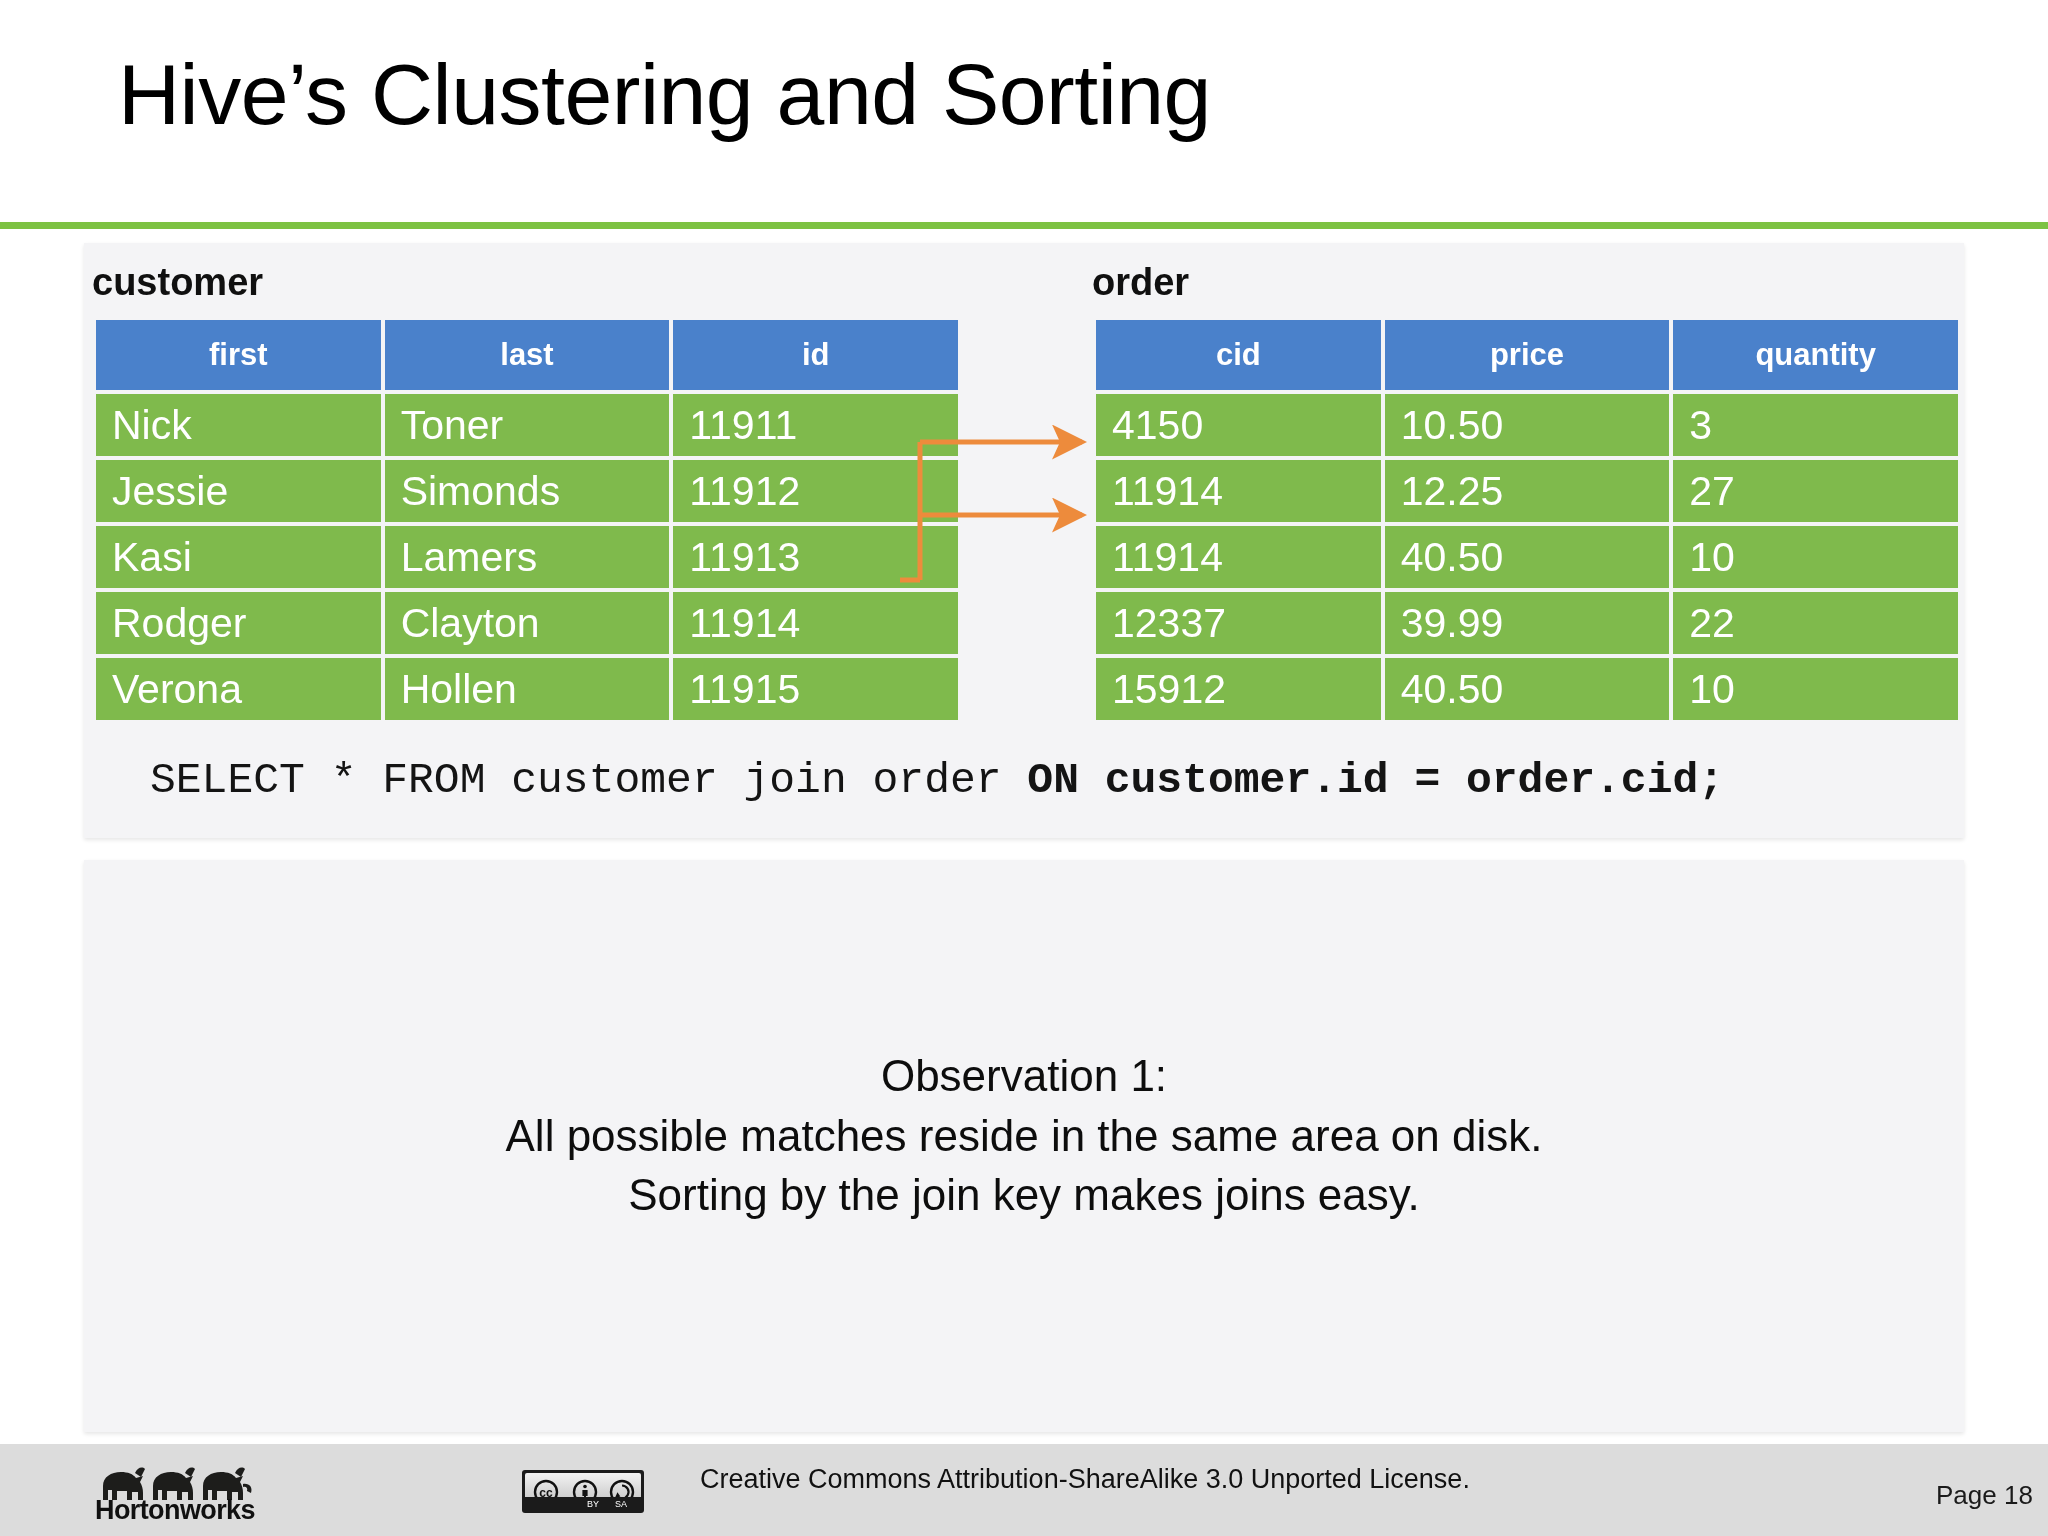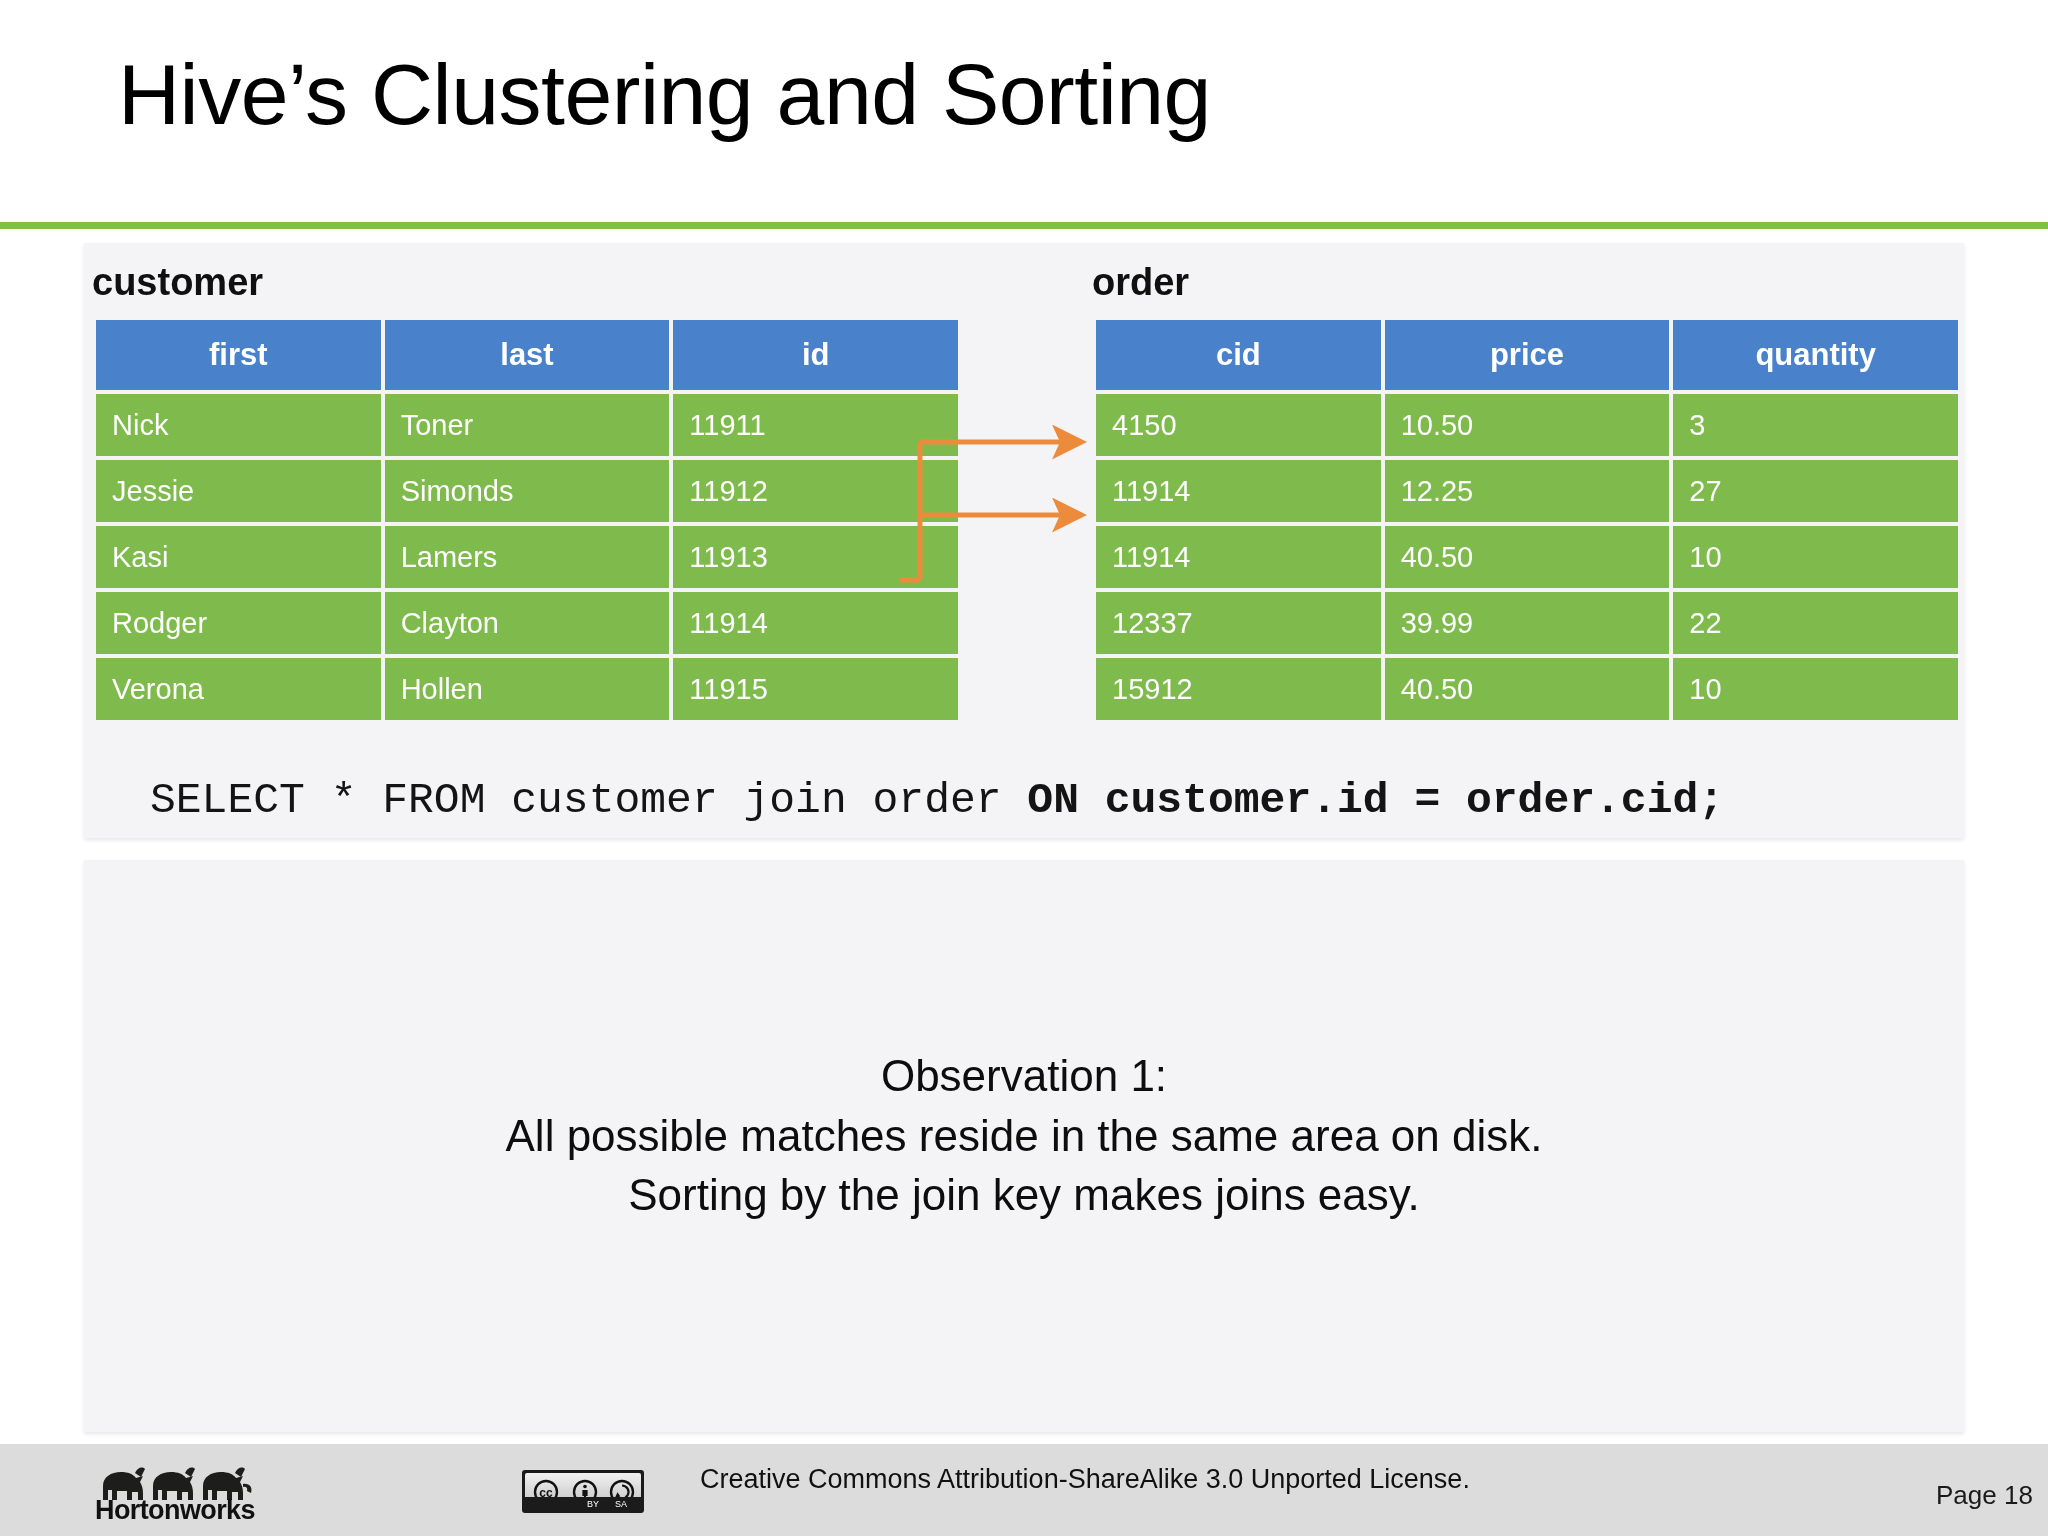--- a/index.html
+++ b/index.html
@@ -82,41 +82,40 @@
     background: #4A81CB;
     color: #ffffff;
     font-size: 31px;
     font-weight: 700;
     text-align: center;
     height: 62px;
     padding: 4px;
   }
   table.data-table td {
     color: #ffffff;
-    font-size: 29px;
+    font-size: 41px;
     font-weight: 400;
     text-align: left;
     padding: 0 0 0 16px;
     height: 62px;
     background: #7FBA4C;
   }
   td.hl-light { background: #F0913E; }
   td.hl-dark  { background: #E98200; }
 
   
   .sql-line {
     position: absolute;
     left: 150px;
     top: 756px;
     font-family: "Liberation Mono", monospace;
     font-size: 43px;
     color: #141414;
     white-space: nowrap;
     letter-spacing: 0px;
-    margin-top: 20px;
   }
   .sql-line .bold { font-weight: 700; }
 
   
   #join-arrows {
     position: absolute;
     left: 900px;
     top: 420px;
     width: 220px;
     height: 230px;

